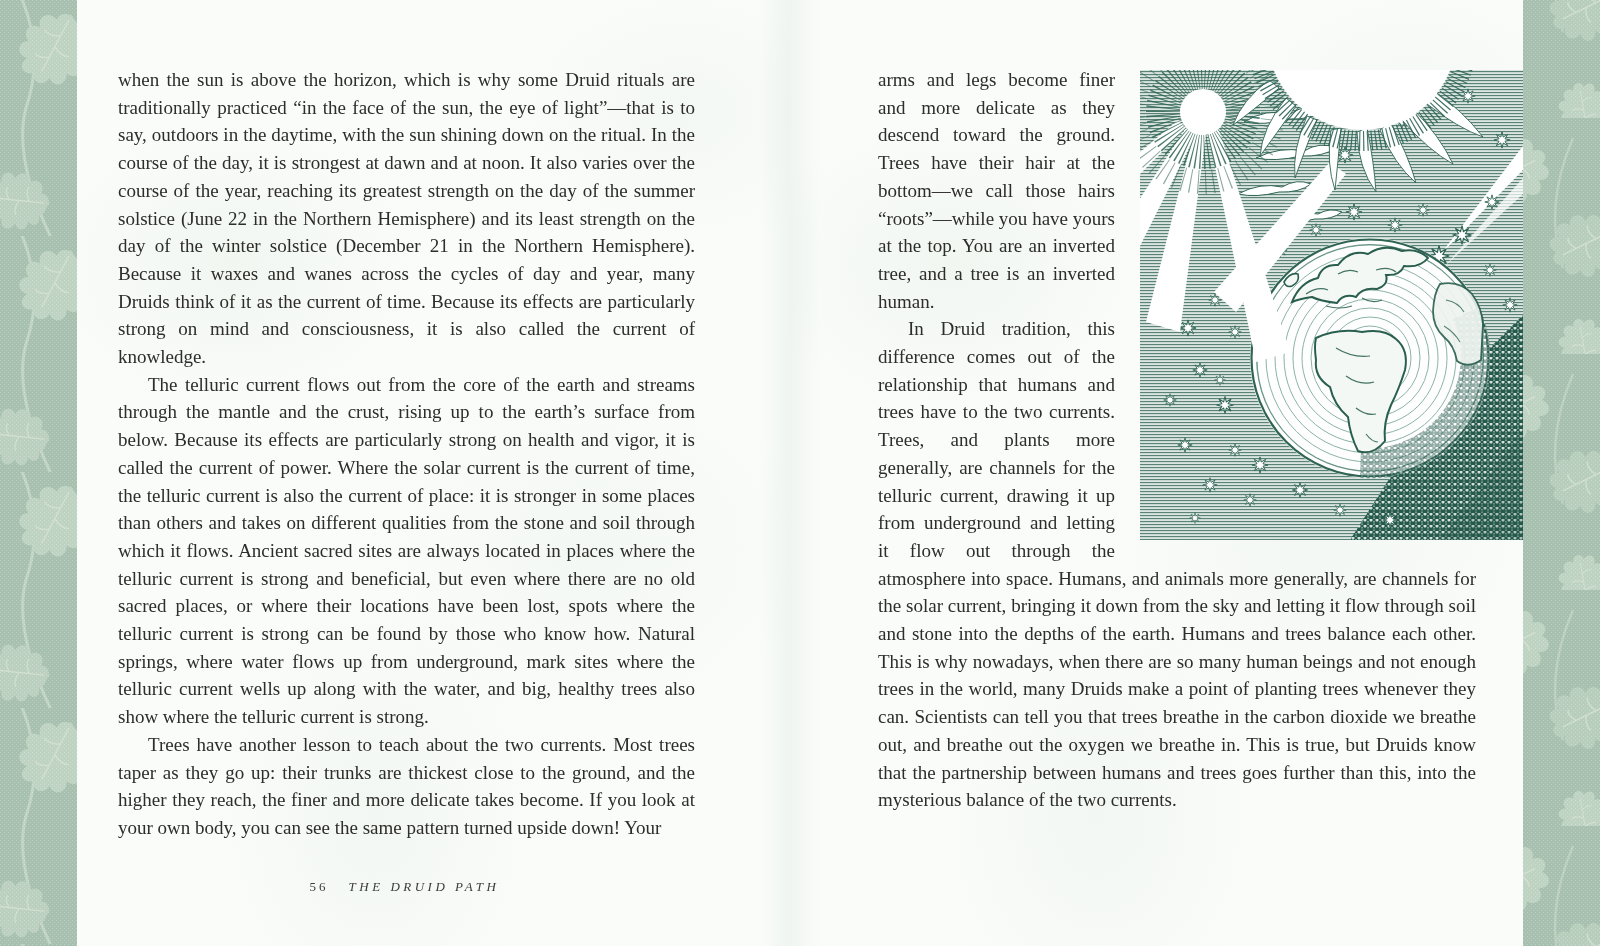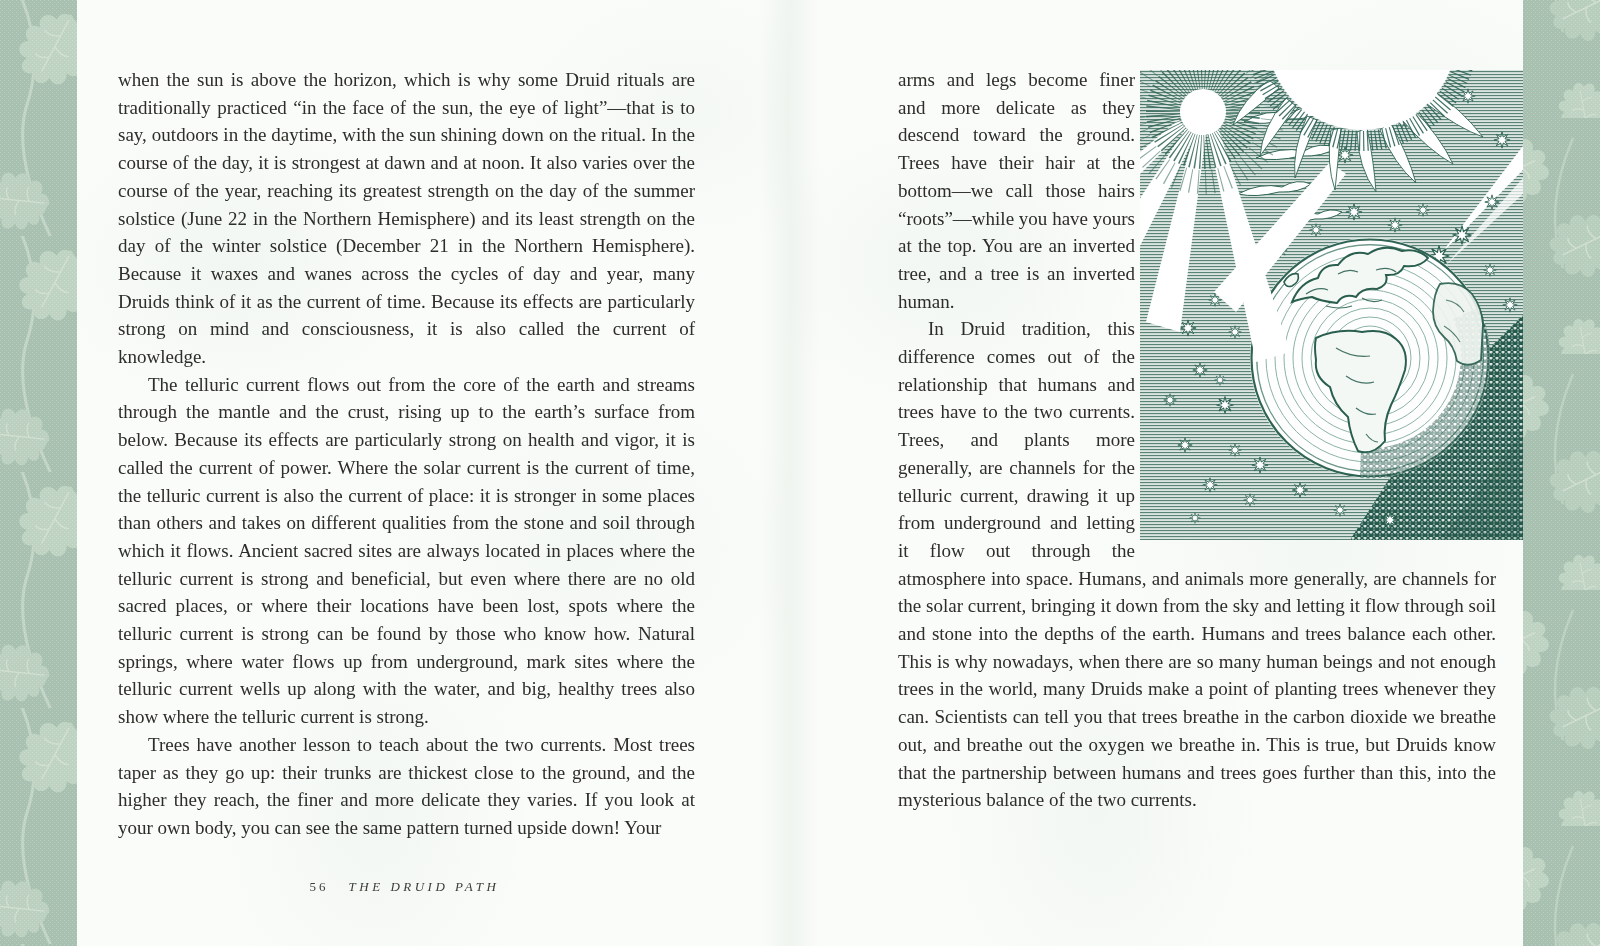--- a/index.html
+++ b/index.html
@@ -16,21 +16,21 @@
           radial-gradient(ellipse 240px 320px at 42% 86%, rgba(164,196,176,.09), rgba(164,196,176,0) 70%),
           radial-gradient(ellipse 260px 200px at 85% 12%, rgba(164,196,176,.07), rgba(164,196,176,0) 70%),
           #fafcf9;}
   .page.left{left:75px;width:715px;}
   .page.right{left:790px;width:733px;}
   .gutter-shade{position:absolute;top:0;left:760px;width:60px;height:946px;z-index:2;
         background:linear-gradient(90deg, rgba(150,180,162,0) 0%, rgba(150,180,162,.10) 50%, rgba(150,180,162,0) 100%);}
   .text-block{position:absolute;color:#2d2d29;font-size:19px;line-height:27.7px;
         text-align:justify;z-index:3;}
   .page.left .text-block{left:43px;top:66px;width:577px;}
-  .page.right .text-block{left:88px;top:66px;width:598px;margin-left:20px;}
+  .page.right .text-block{left:88px;top:66px;width:598px;}
   .text-block p{margin:0;}
   .text-block p.indent{text-indent:30px;}
   .img-spacer{float:right;width:361px;height:498px;}
   .illustration{position:absolute;left:350px;top:70px;width:383px;height:470px;z-index:4;}
   .footer{position:absolute;bottom:51px;width:100%;display:flex;justify-content:center;
         align-items:baseline;gap:20px;z-index:3;color:#3c3c36;font-size:13px;letter-spacing:3.5px;}
   .page.left .footer{transform:translateX(-28px);}
   .page.right .footer{transform:translateX(8px);}
   .footer .num{letter-spacing:3px;}
   .footer .title{text-transform:uppercase;font-style:italic;}
@@ -91,21 +91,21 @@
       <rect width="77" height="946" fill="url(#dotsR)"></rect>
     </svg>
   </div>
 
   <div class="gutter-shade"></div>
 
   <div class="page left">
     <div class="text-block">
       <p>when the sun is above the horizon, which is why some Druid rituals are traditionally practiced “in the face of the sun, the eye of light”—that is to say, outdoors in the daytime, with the sun shining down on the ritual. In the course of the day, it is strongest at dawn and at noon. It also varies over the course of the year, reaching its greatest strength on the day of the summer solstice (June 22 in the Northern Hemisphere) and its least strength on the day of the winter solstice (December 21 in the Northern Hemisphere). Because it waxes and wanes across the cycles of day and year, many Druids think of it as the current of time. Because its effects are particularly strong on mind and consciousness, it is also called the current of knowledge.</p>
       <p class="indent">The telluric current flows out from the core of the earth and streams through the mantle and the crust, rising up to the earth’s surface from below. Because its effects are particularly strong on health and vigor, it is called the current of power. Where the solar current is the current of time, the telluric current is also the current of place: it is stronger in some places than others and takes on different qualities from the stone and soil through which it flows. Ancient sacred sites are always located in places where the telluric current is strong and beneficial, but even where there are no old sacred places, or where their locations have been lost, spots where the telluric current is strong can be found by those who know how. Natural springs, where water flows up from underground, mark sites where the telluric current wells up along with the water, and big, healthy trees also show where the telluric current is strong.</p>
-      <p class="indent">Trees have another lesson to teach about the two currents. Most trees taper as they go up: their trunks are thickest close to the ground, and the higher they reach, the finer and more delicate they varies. If you look at your own body, you can see the same pattern turned upside down! Your</p>
+      <p class="indent">Trees have another lesson to teach about the two currents. Most trees taper as they go up: their trunks are thickest close to the ground, and the higher they reach, the finer and more delicate takes become. If you look at your own body, you can see the same pattern turned upside down! Your</p>
     </div>
     <div class="footer">
       <span class="num">56</span>
       <span class="title">THE DRUID PATH</span>
     </div>
   </div>
 
   <div class="page right">
 
     <div class="illustration">

